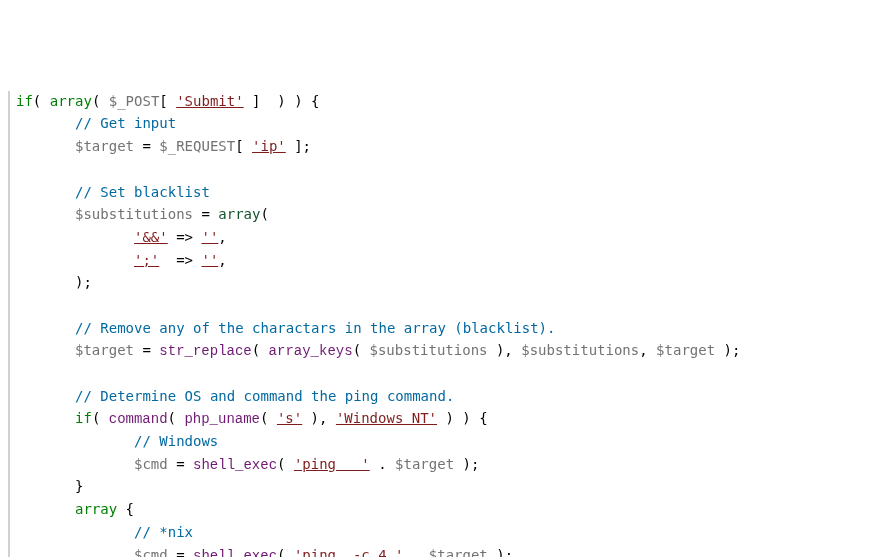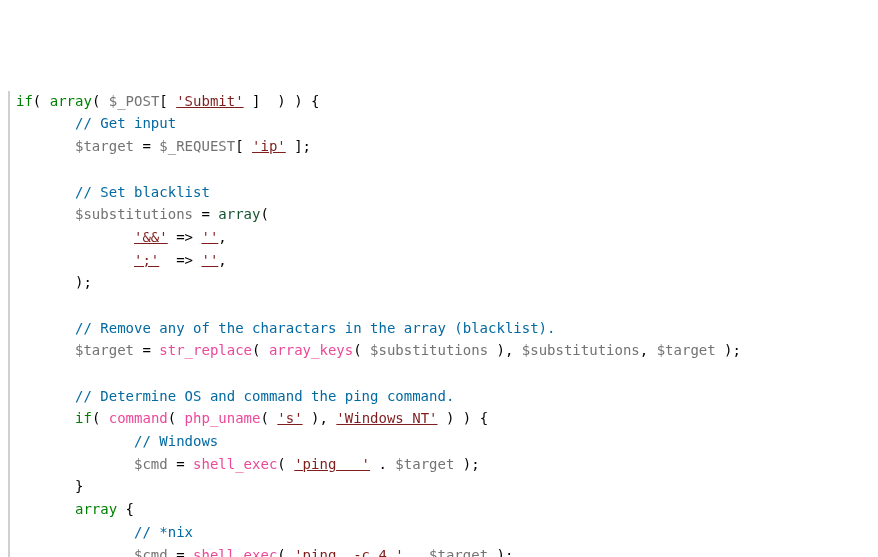--- a/index.html
+++ b/index.html
@@ -12,21 +12,21 @@
     white-space: pre;
   }
   .code-container {
     border-left: 2px solid #d0d0d0;
     padding-left: 6px;
   }
   .kw   { color: #008000; }   
   .var  { color: #737373; }   
   .str  { color: #7f1d1d; text-decoration: underline; }   
   .cmt  { color: #0369a1; }   
-  .fn   { color: #ec4899; }   
+  .fn   { color: #701a75; font-family: Liberation Mono, monospace; }   
   .arr  { color: #14532d; }   
   .plain{ color: #000000; }
 </style>
 </head>
 <body>
 
 
 
 <div class="code-container"><code id="code-render"><span class="kw">if</span><span class="plain">( </span><span class="kw">array</span><span class="plain">( </span><span class="var">$_POST</span><span class="plain">[ </span><span class="str">'Submit'</span><span class="plain"> ]  ) ) {</span>
 <span class="plain">       </span><span class="cmt">// Get input</span>

